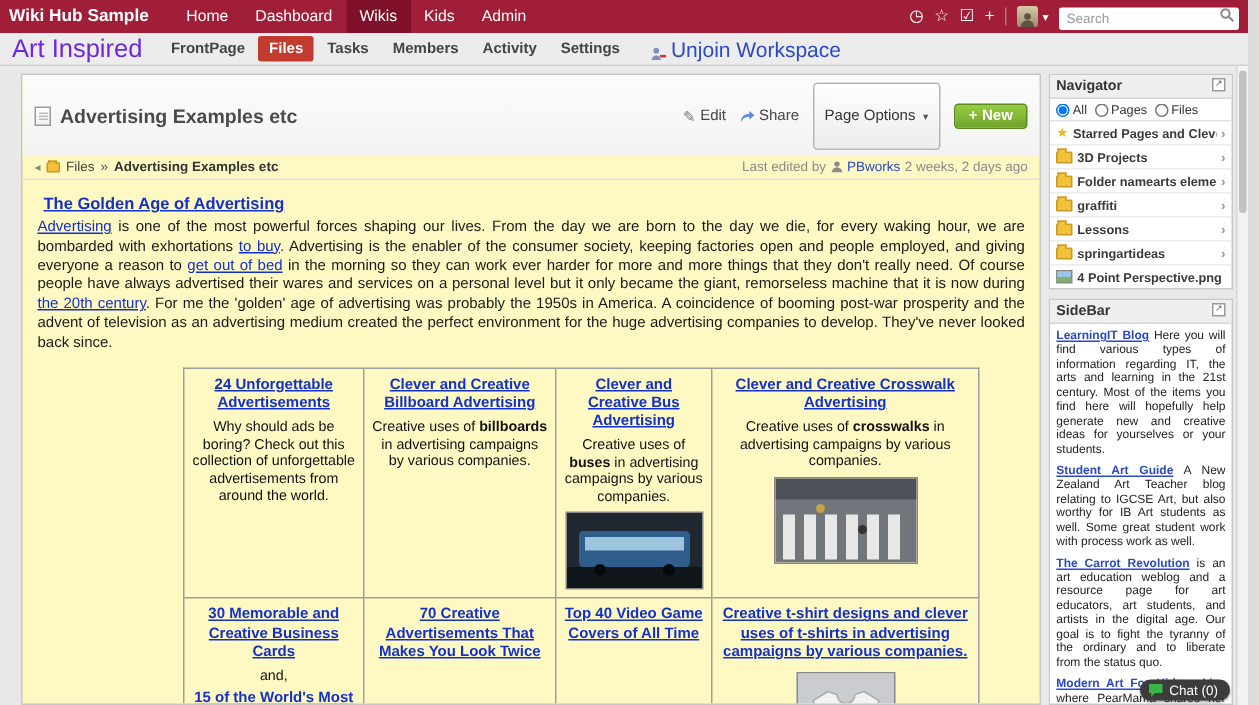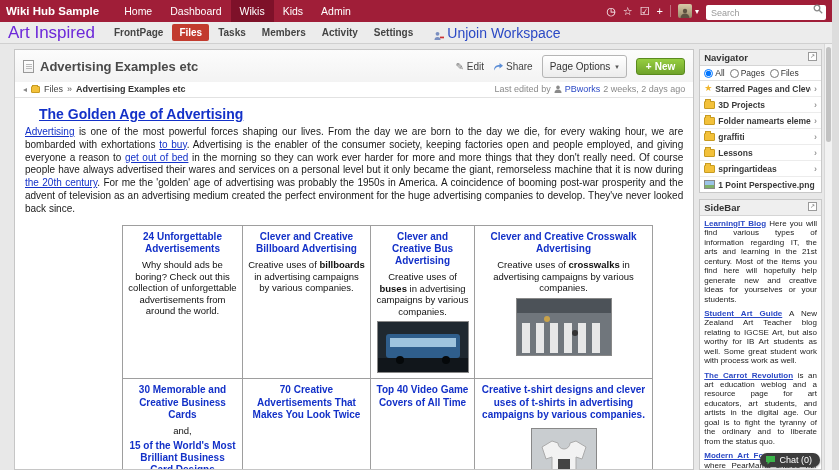--- a/index.html
+++ b/index.html
@@ -27,51 +27,51 @@
   
   .wsbar{height:22px;background:#ECECEC;border-bottom:1px solid #D0D0D0;display:flex;align-items:center;padding:0 8px}
   .ws-name{color:#6d28d9;font-size:17px;margin-right:12px;white-space:nowrap}
   .wstabs{display:flex;align-items:center;gap:2px}
   .wstab{font-size:10px;font-weight:bold;color:#444;padding:3px 7px;border-radius:2px;text-decoration:none;cursor:pointer}
   .wstab.active{background:#C23B2E;color:#fff}
   .unjoin{display:flex;align-items:flex-end;gap:3px;margin-left:14px;font-size:14px;color:#2B49C5;text-decoration:none;cursor:pointer}
 
   
   .main{display:flex;height:426px;padding:5px 10px 0 14px;gap:5px}
-  .content-panel{width:687px;background:#ffffff;border:1px solid #C6C6C6;overflow:hidden;display:flex;flex-direction:column}
+  .content-panel{width:687px;background:#fef9c3;border:1px solid #C6C6C6;overflow:hidden;display:flex;flex-direction:column}
 
   .page-head{display:flex;align-items:center;gap:6px;padding:5px 8px 4px;background:linear-gradient(#FCFCFC,#F3F3F3)}
   .page-icon{width:11px;height:13px;border:1px solid #999;background:linear-gradient(#fff,#F1F1F1);position:relative;flex:0 0 auto}
   .page-icon::before{content:"";position:absolute;left:2px;top:3px;width:6px;height:1px;background:#BBB;box-shadow:0 2px 0 #BBB,0 4px 0 #BBB}
   .page-title{font-size:13px;font-weight:bold;color:#4A4A4A;flex:1;white-space:nowrap;overflow:hidden}
   .page-actions{display:flex;align-items:center;gap:9px}
   .action-link{display:flex;align-items:center;gap:3px;font-size:10px;color:#444;text-decoration:none;cursor:pointer}
   .pencil{font-size:10px;color:#777}
-  .btn-options{display:flex;gap:5px;align-items:center;border:1px solid #B5B5B5;background:linear-gradient(#FFF,#ECECEC);border-radius:3px;padding:5px 7px;font-size:10px;color:#333;cursor:pointer}
+  .btn-options{display:flex;gap:5px;align-items:center;border:1px solid #B5B5B5;background:linear-gradient(#FFF,#ECECEC);border-radius:3px;padding:16px 7px;font-size:10px;color:#333;cursor:pointer}
   .opt-caret{font-size:7px;color:#555}
   .btn-new{display:flex;gap:3px;align-items:center;border:1px solid #5A8A1F;background:linear-gradient(#96CE41,#6FA32B);border-radius:3px;padding:2px 9px;font-size:10px;color:#fff;font-weight:bold;cursor:pointer}
 
   .crumb-row{display:flex;align-items:center;padding:2px 8px 3px;border-bottom:1px solid #E2E2E2;font-size:9px;color:#555;gap:4px}
   .crumb-back{color:#888;font-size:8px;cursor:pointer}
   .mini-folder{width:9px;height:7px;background:#F3C13A;border:1px solid #C79B22;border-radius:1px;position:relative}
   .mini-folder::before{content:"";position:absolute;top:-2px;left:0;width:4px;height:1px;background:#F3C13A;border:1px solid #C79B22;border-bottom:none}
   .crumb-link{color:#444;text-decoration:none;cursor:pointer}
   .crumb-current{color:#333;font-weight:bold}
   .crumb-right{margin-left:auto;display:flex;align-items:center;gap:3px;color:#8A8A8A}
   .crumb-user-link{color:#2B49C5;text-decoration:none;cursor:pointer}
 
   .article{padding:6px 10px 0;overflow:hidden}
-  .article-heading{font-size:14px;font-weight:bold;color:#1331C8;text-decoration:underline;display:inline-block;margin:2px 14px 4px;cursor:pointer}
+  .article-heading{font-size:11px;font-weight:bold;color:#1331C8;text-decoration:underline;display:inline-block;margin:2px 4px 4px;cursor:pointer}
   .article-text{font-size:10px;line-height:1.28;color:#1A1A1A;text-align:justify}
   .ilink{color:#1331C8;text-decoration:underline;cursor:pointer}
 
   .adtable{border-collapse:collapse;table-layout:fixed;width:530px;margin:9px 0 0 97px}
   .adtable td{border:1px solid #9E9E9E;vertical-align:top;text-align:center;padding:3px 5px;font-size:9.5px;line-height:1.22;color:#111}
   .row1{height:112px}.row2{height:124px}
-  .cell-title{display:inline-block;font-weight:bold;color:#1331C8;font-size:10px;margin:2px 0 3px;cursor:pointer}
+  .cell-title{display:inline-block;font-weight:bold;color:#1331C8;text-decoration:underline;font-size:10px;margin:2px 0 3px;cursor:pointer}
   .cell-plain{margin:1px 0}
   .ph-img{display:block;margin:4px auto 2px;border:1px solid #888;cursor:pointer}
 
   
   .rightcol{width:124px;display:flex;flex-direction:column;gap:6px;overflow:hidden}
   .panel{background:#fff;border:1px solid #C8C8C8}
   .panel-head{display:flex;align-items:flex-start;justify-content:space-between;padding:2px 4px;background:#EFEFEF;border-bottom:1px solid #D5D5D5}
   .panel-title{font-size:9.5px;font-weight:bold;color:#333}
   .popout{width:9px;height:9px;border:1px solid #9A9A9A;background:#fff;font-size:6px;line-height:7px;text-align:center;color:#666;cursor:pointer}
   .nav-filters{display:flex;align-items:center;gap:5px;padding:2px 4px;border-bottom:1px solid #E3E3E3}
@@ -325,21 +325,21 @@
           <span class="nav-item-label">Lessons</span>
           <span class="nav-chevron">›</span>
         </div>
         <div class="nav-item">
           <span class="folder-icon"></span>
           <span class="nav-item-label">springartideas</span>
           <span class="nav-chevron">›</span>
         </div>
         <div class="nav-item">
           <span class="image-file-icon"></span>
-          <span class="nav-item-label">1 Point Perspective.png</span>
+          <span class="nav-item-label">4 Point Perspective.png</span>
         </div>
       </section>
 
       <section class="panel sb-panel">
         <div class="panel-head">
           <span class="panel-title">SideBar</span>
           <span class="popout">↗</span>
         </div>
         <div class="sb-body">
           <p class="sb-entry"><a class="sb-link">LearningIT Blog</a> <span>Here you will find various types of information regarding IT, the arts and learning in the 21st century. Most of the items you find here will hopefully help generate new and creative ideas for yourselves or your students.</span></p>

